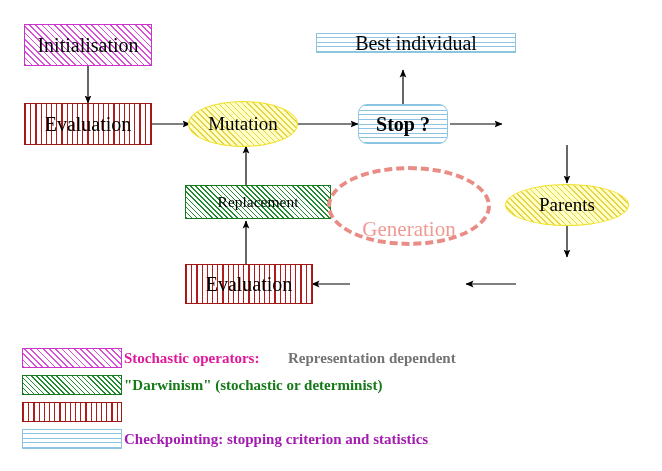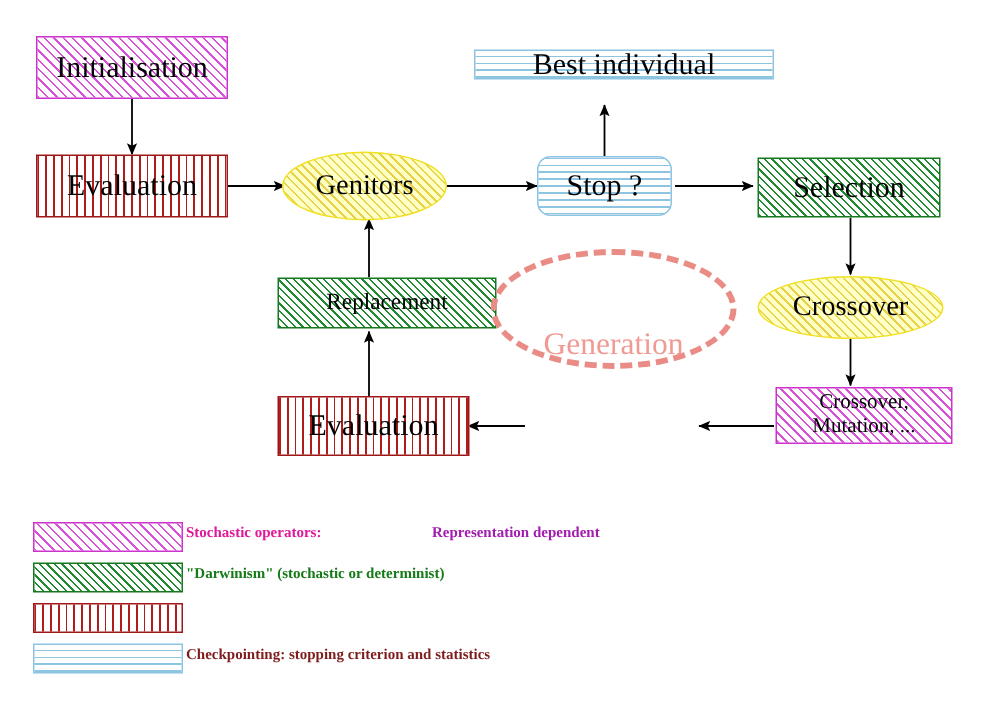--- a/index.html
+++ b/index.html
@@ -38,38 +38,38 @@
     border:1.3px solid #8cc4e2;
   }
   .fill-yellow{
     background-color:#ffffc8;
     background-image:repeating-linear-gradient(45deg,
        #e8d24a 0px,#e8d24a 1.1px,rgba(255,255,255,0) 1.1px,rgba(255,255,255,0) 4.2px);
     border:1.8px solid #f0e024;
   }
 
   .ellipse{border-radius:50%;}
-  .rounded{border-radius:9px;}
+  .rounded{border-radius:9px;font-weight:bold;}
 
   .gen-ellipse{
     position:absolute;border-radius:50%;
     border:4px dashed #ea8c86;
     display:flex;align-items:flex-end;justify-content:center;
     color:#f09a94;box-sizing:border-box;
   }
 
   
   .legend-swatch{position:absolute;box-sizing:border-box;width:100px;height:20px;}
-  .legend-text{position:absolute;font-size:10px;white-space:nowrap;
+  .legend-text{position:absolute;font-size:15px;white-space:nowrap;
                font-family:"Liberation Serif", serif;font-weight:bold;}
   .lt-magenta{color:#e0189a;}
-  .lt-gold{color:#a21caf;}
+  .lt-gold{color:#737373;}
   .lt-green{color:#157a17;}
   .lt-red{color:#cc1111;}
-  .lt-blue{color:#7f1d1d;}
+  .lt-blue{color:#a21caf;}
 
   svg#arrows{position:absolute;left:0;top:0;width:662px;height:471px;
              pointer-events:none;}
 
   .two-line{line-height:1.12;font-size:14px;}
 </style>
 </head>
 <body>
 
 <div id="canvas">
@@ -108,43 +108,36 @@
 
   <div class="node fill-magenta" style="left:24px;top:24px;width:128px;height:42px;font-size:20px;">
     <span>Initialisation</span>
   </div>
 
   <div class="node fill-red" style="left:24px;top:103px;width:128px;height:42px;font-size:20px;">
     <span>Evaluation</span>
   </div>
 
   <div class="node fill-yellow ellipse" style="left:188px;top:101px;width:110px;height:46px;font-size:19px;">
-    <span>Genitors</span>
+    <span>Mutation</span>
   </div>
 
   <div class="node fill-blue" style="left:291px;top:33px;width:200px;height:20px;font-size:20px;margin-left:25px;">
     <span>Best individual</span>
   </div>
 
   <div class="node fill-blue rounded" style="left:358px;top:104px;width:90px;height:40px;font-size:20px;">
     <span>Stop ?</span>
   </div>
 
-  <div class="node fill-green" style="left:505px;top:105px;width:122px;height:40px;font-size:20px;">
-    <span>Selection</span>
+
+  <div class="node fill-yellow ellipse" style="left:505px;top:184px;width:124px;height:42px;font-size:19px;">
+    <span>Parents</span>
   </div>
 
-  <div class="node fill-yellow ellipse" style="left:505px;top:184px;width:124px;height:42px;font-size:19px;">
-    <span>Crossover</span>
-  </div>
-
-  <div class="node fill-magenta two-line" style="left:517px;top:258px;width:118px;height:38px;flex-direction:column;">
-    <span>Crossover,</span>
-    <span>Mutation, ...</span>
-  </div>
 
 
   <div class="node fill-red" style="left:185px;top:264px;width:128px;height:40px;font-size:20px;">
     <span>Evaluation</span>
   </div>
 
   <div class="node fill-green" style="left:185px;top:185px;width:146px;height:34px;font-size:15.5px;">
     <span>Replacement</span>
   </div>
 

